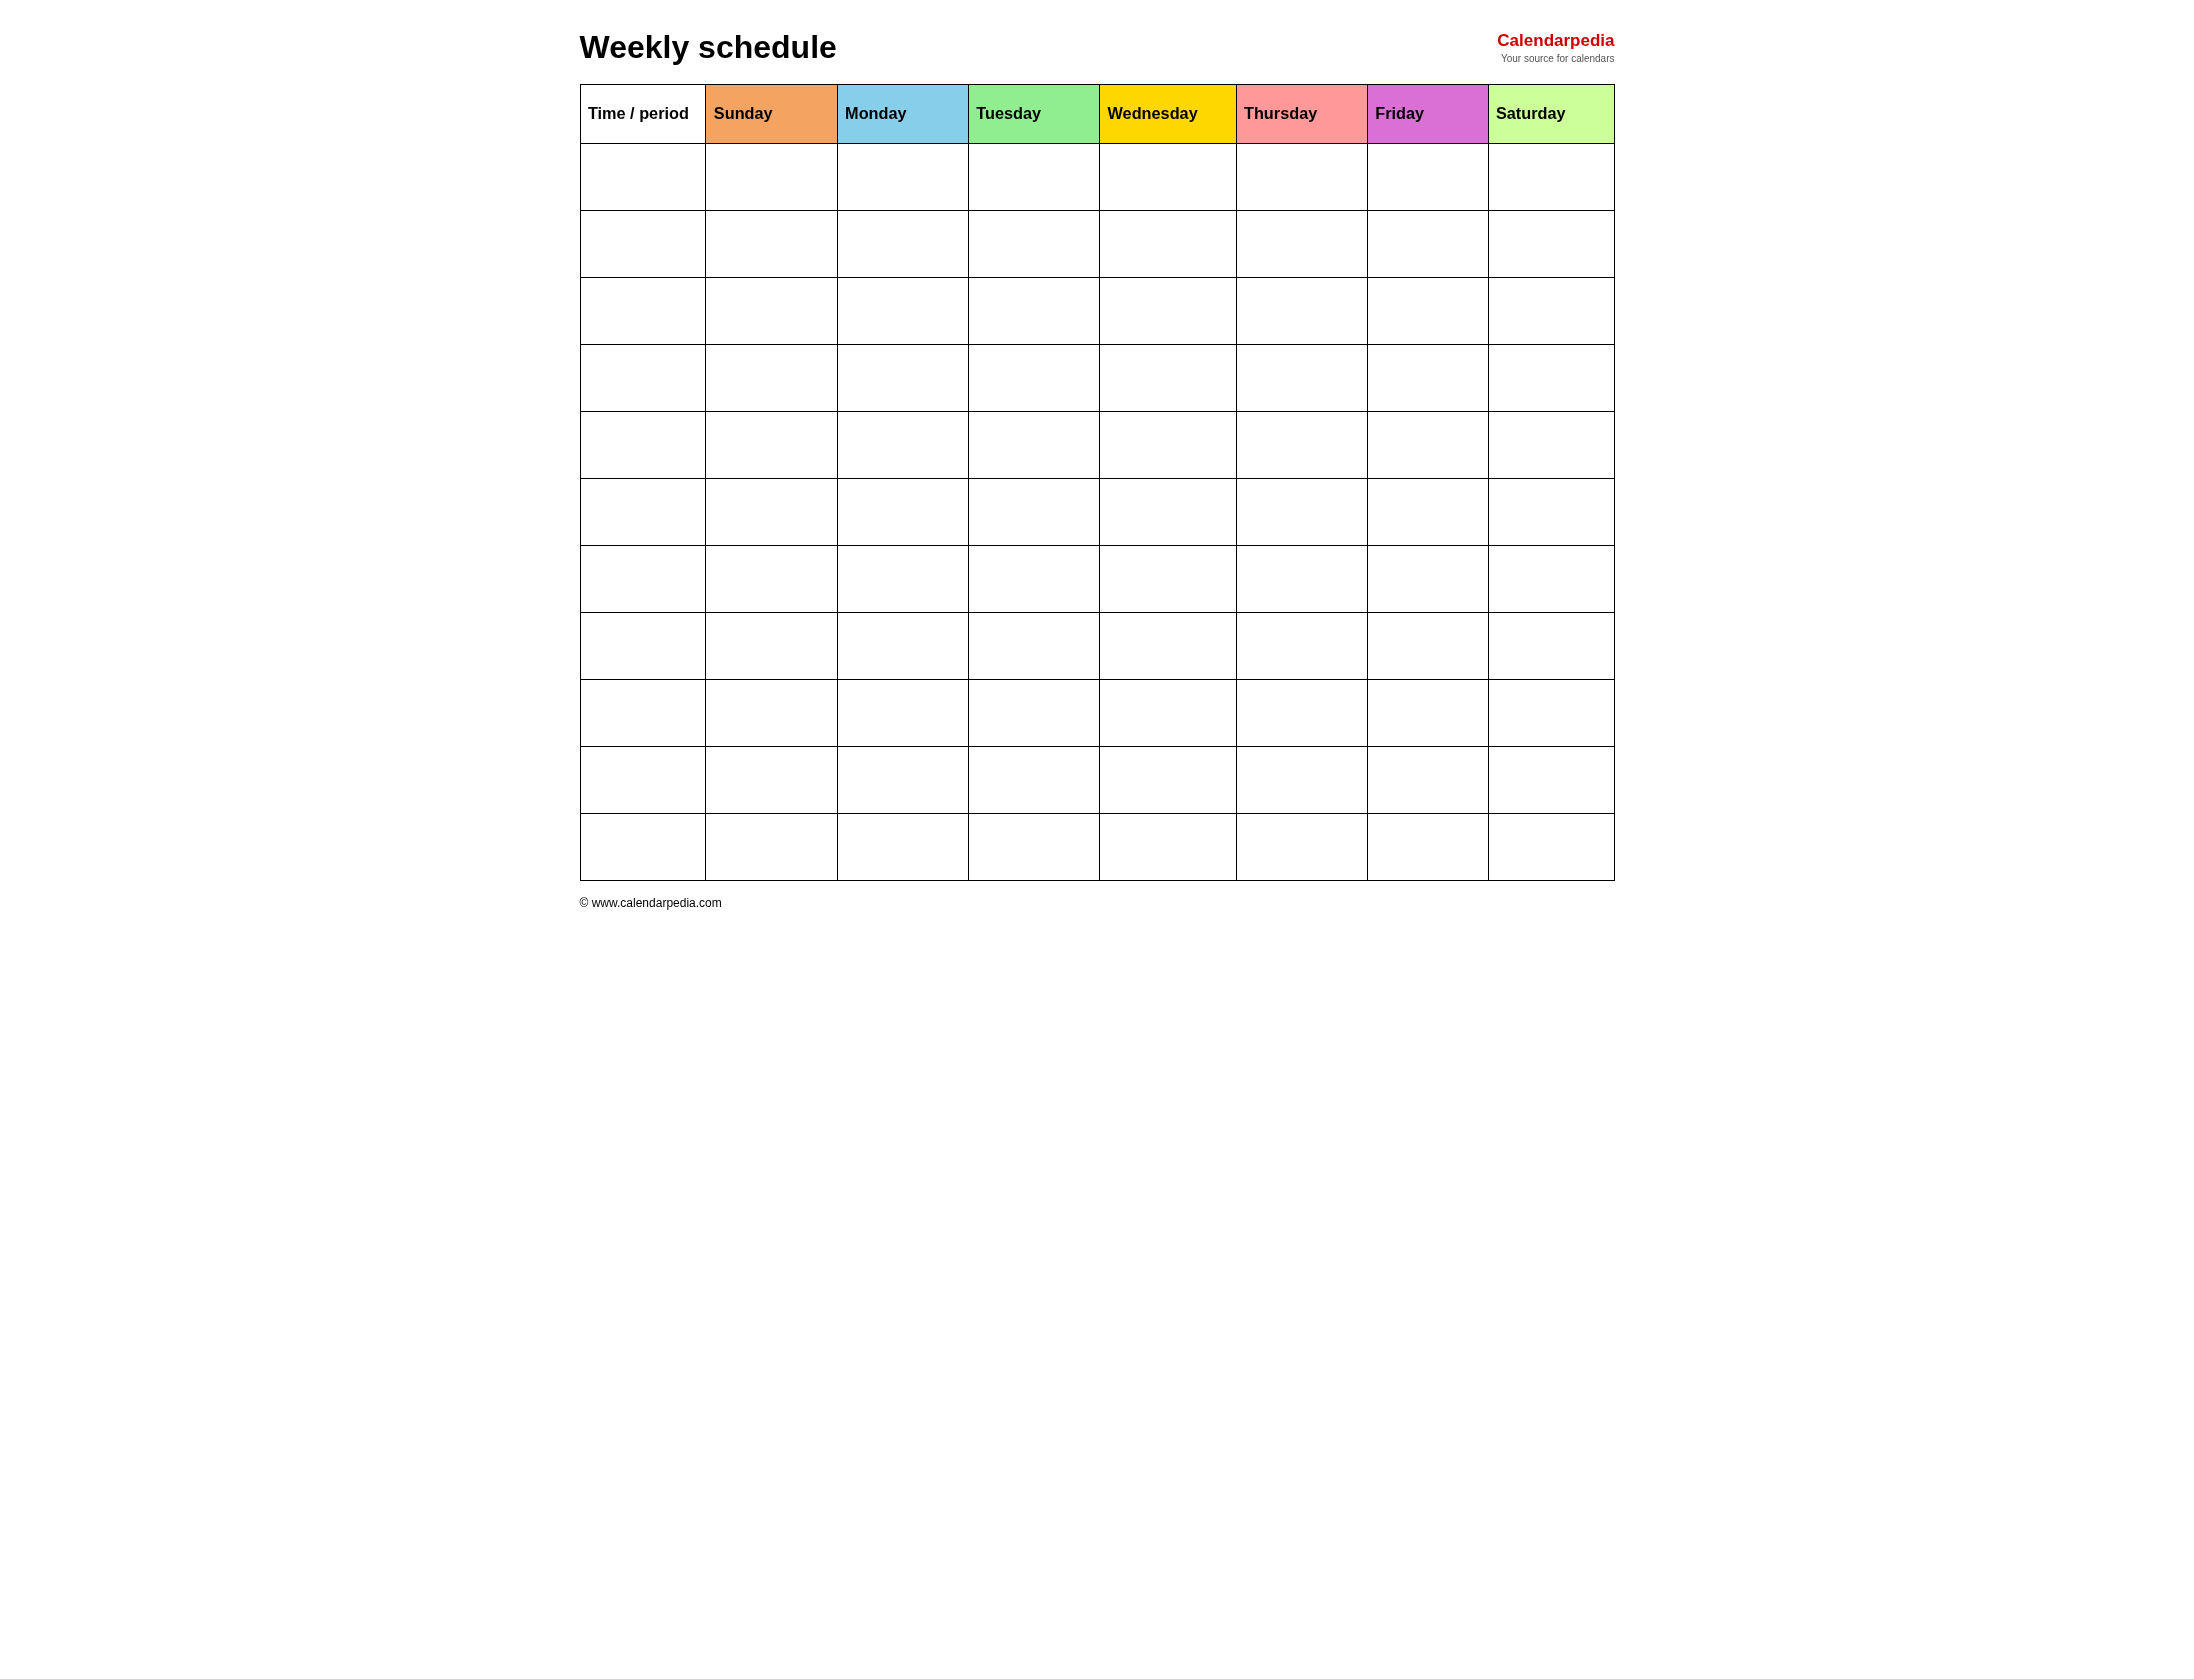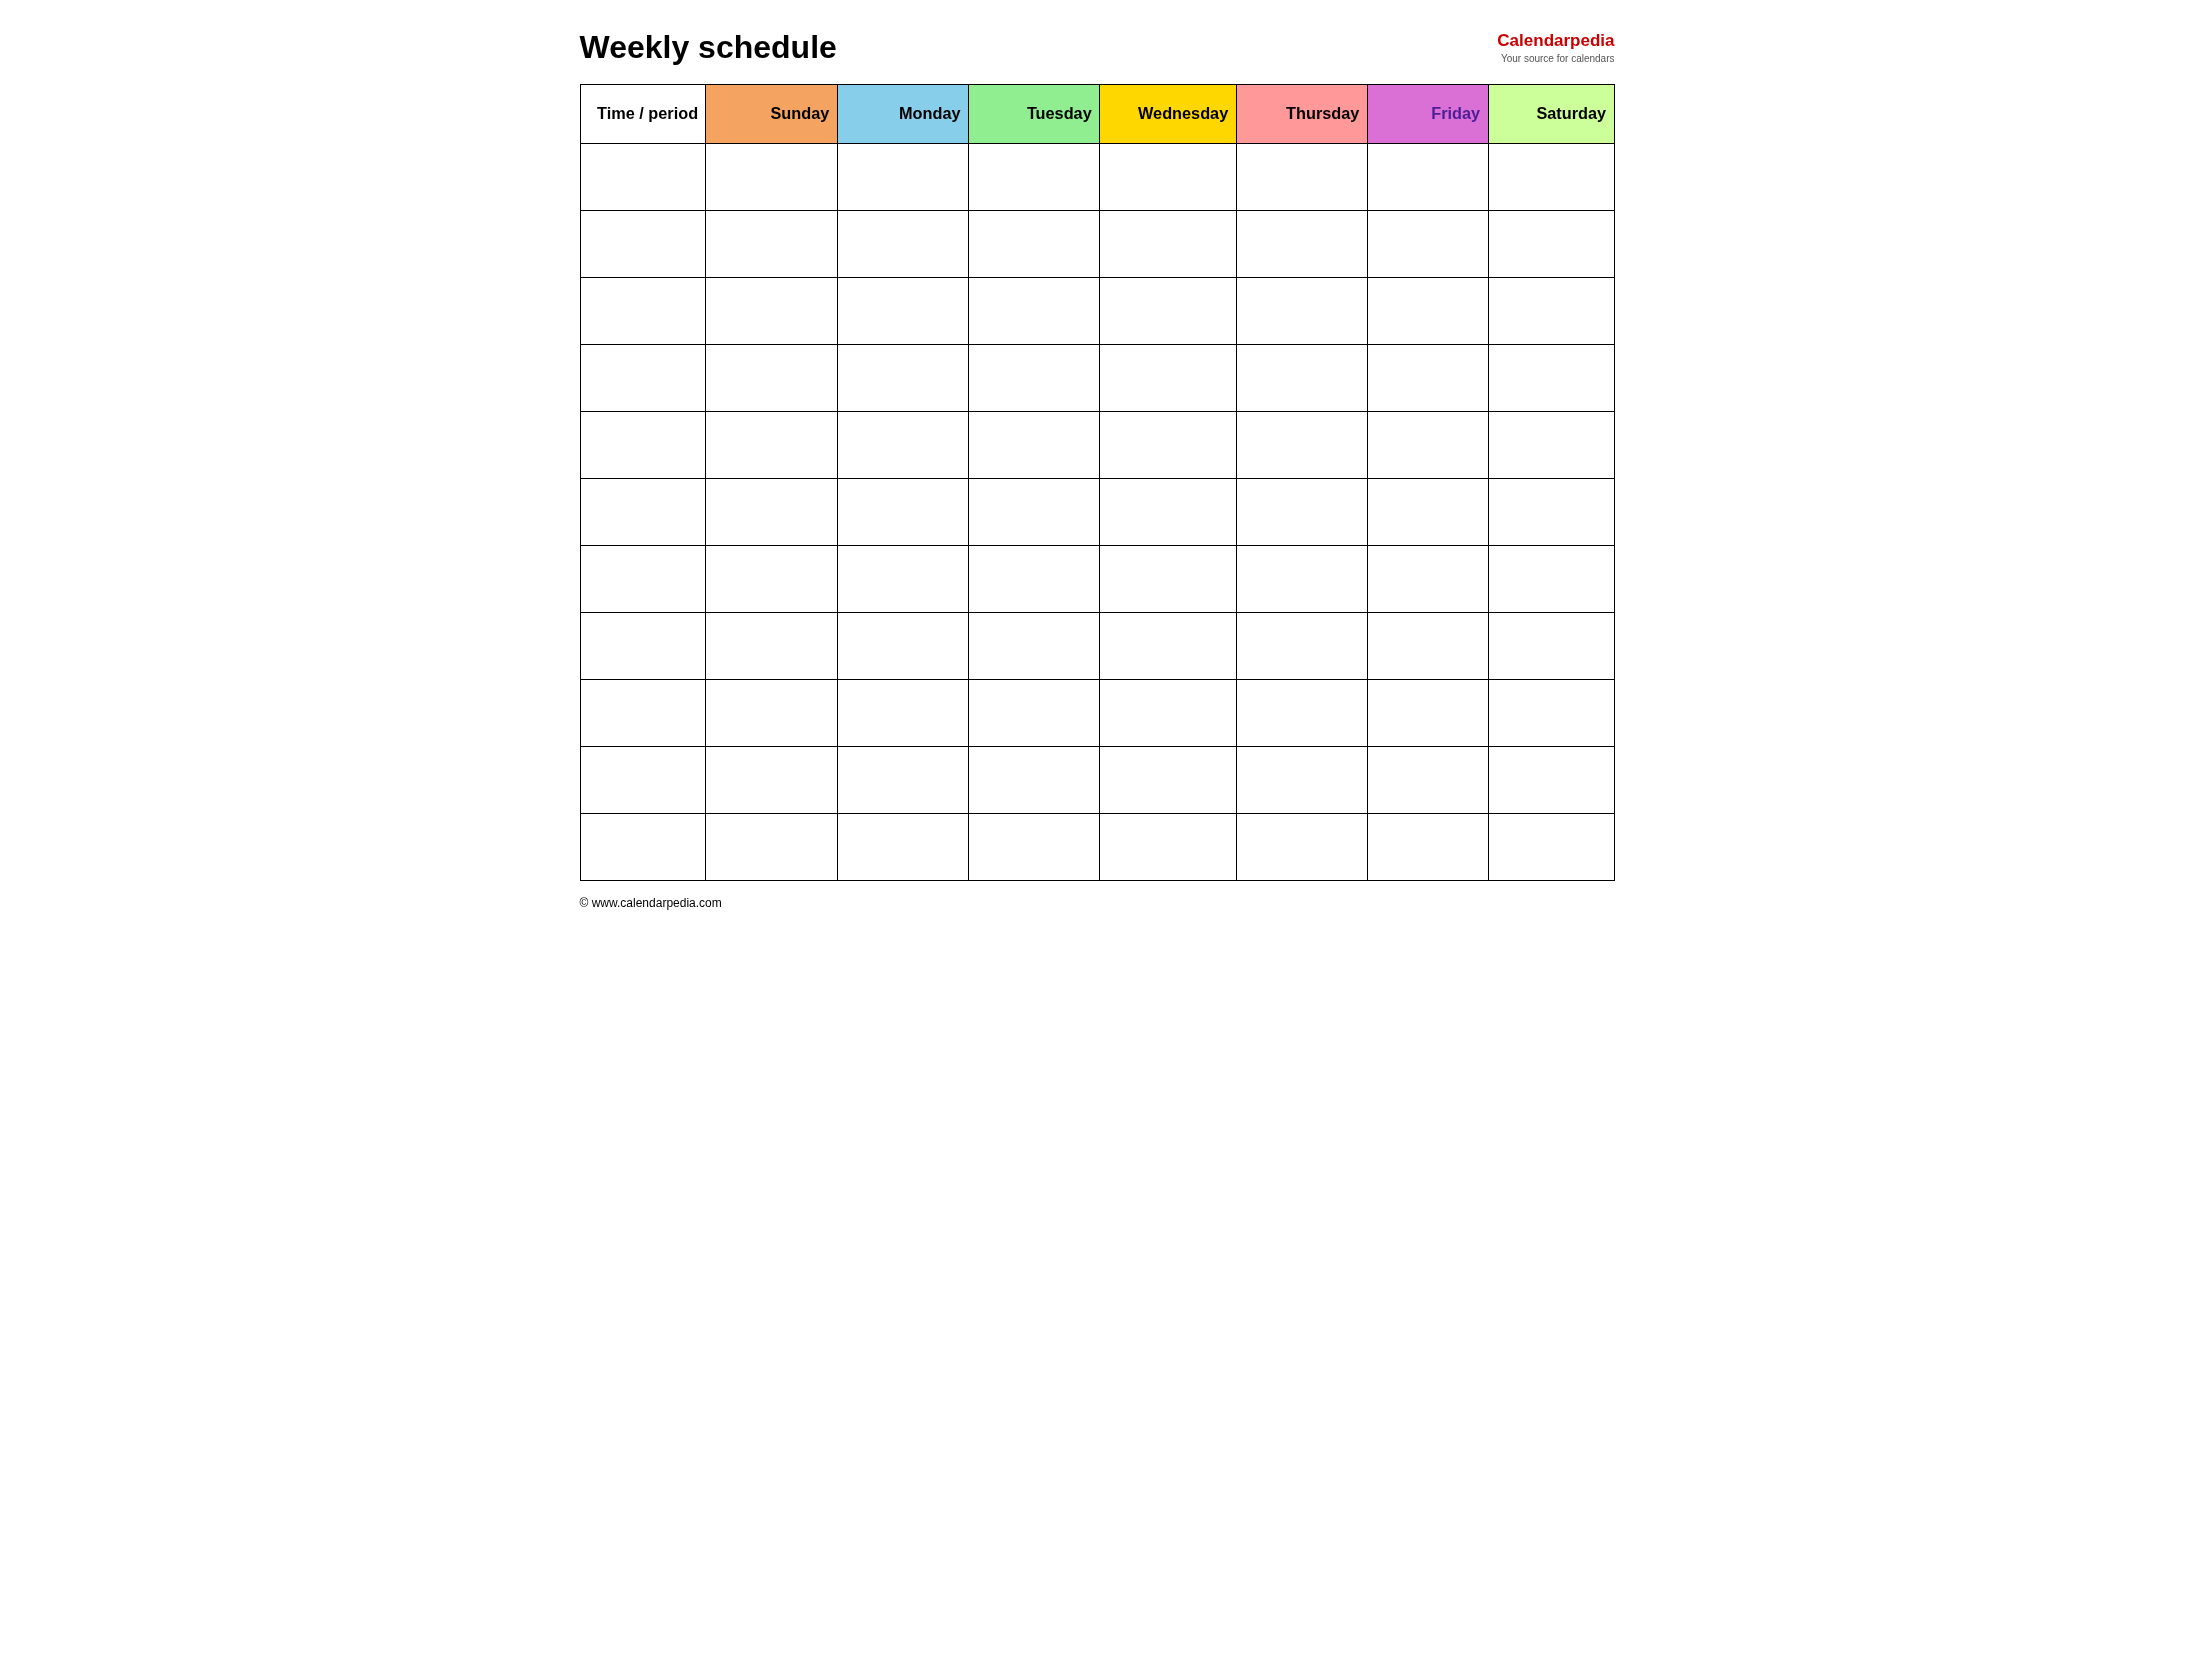--- a/index.html
+++ b/index.html
@@ -82,21 +82,21 @@
     }
 
     .schedule-table th,
     .schedule-table td {
       border: 1.5px solid #000000;
     }
 
     .schedule-table thead tr th {
       font-size: 16.3px;
       font-weight: bold;
-      text-align: right;
+      text-align: left;
       padding: 13.3px 7.4px;
       height: 59px;
     }
 
     .col-time {
       background-color: #ffffff;
       width: 12%;
     }
 
     .col-sunday {
@@ -124,21 +124,21 @@
     }
 
     .col-thursday {
       background-color: #ff9999;
       color: #000000;
       width: 12.5%;
     }
 
     .col-friday {
       background-color: #da70d6;
-      color: #4c1d95;
+      color: #000000;
       width: 11.5%;
     }
 
     .col-saturday {
       background-color: #ccff99;
       color: #000000;
       width: 12%;
     }
 
     .schedule-table tbody tr td {

